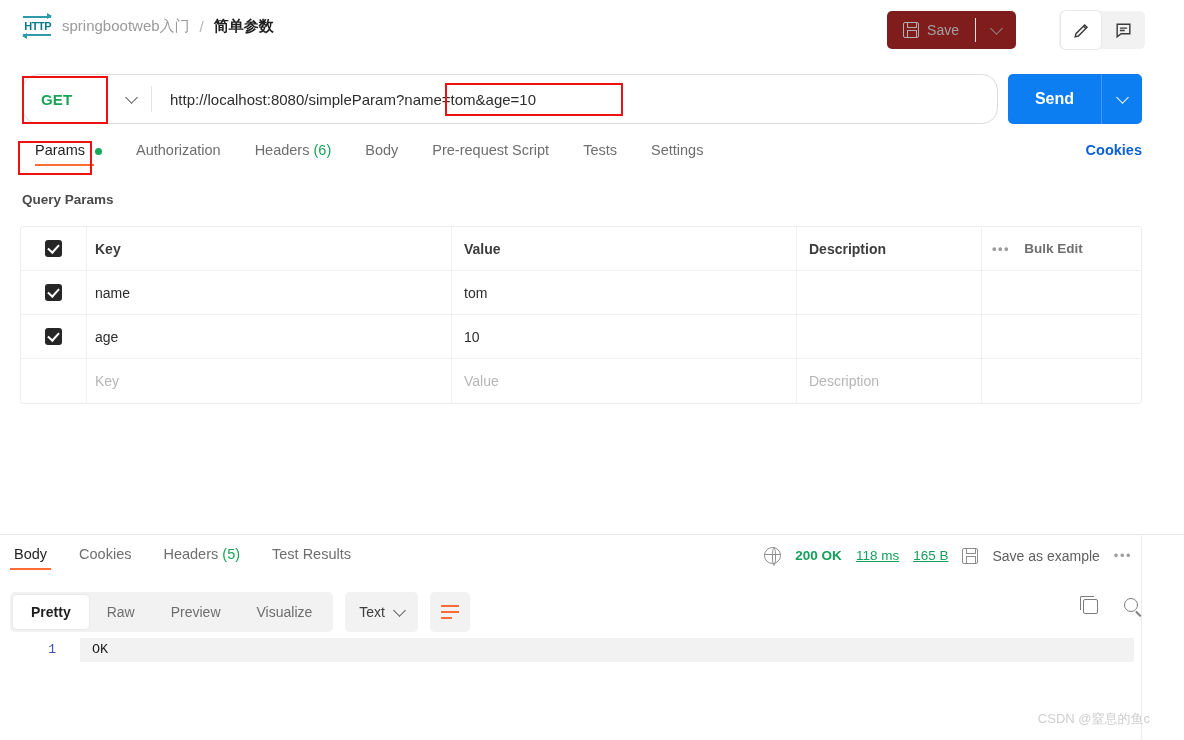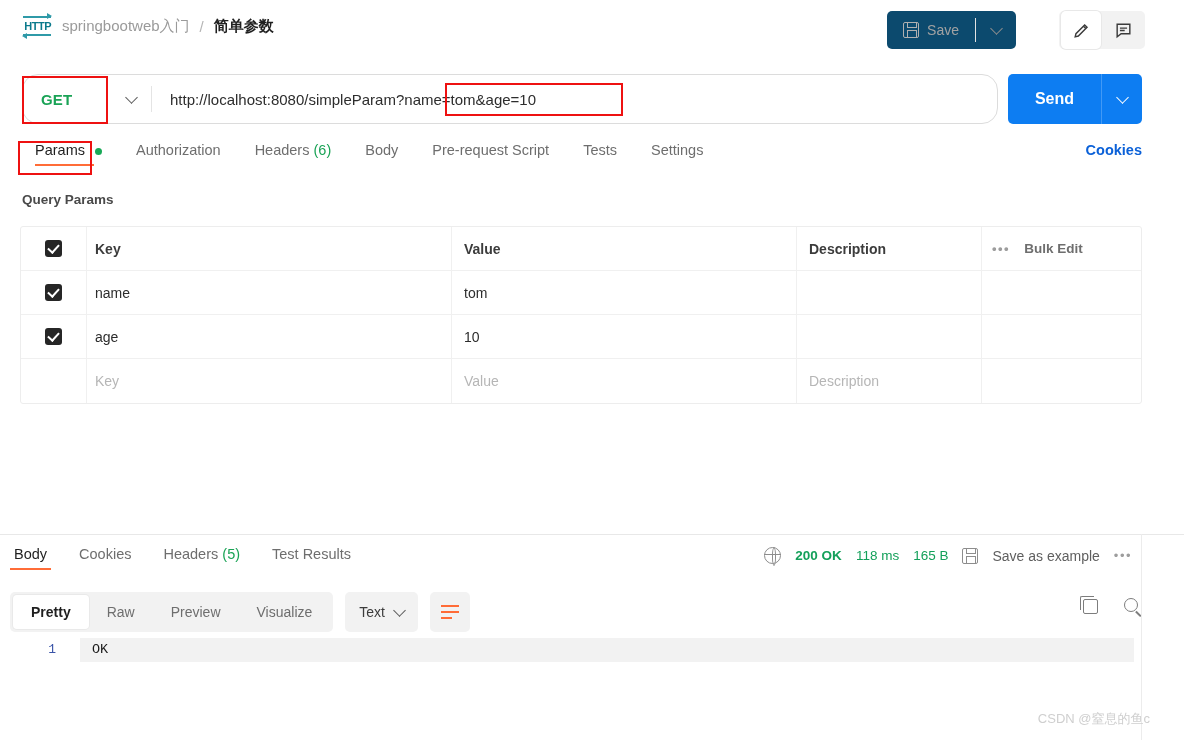--- a/index.html
+++ b/index.html
@@ -23,21 +23,21 @@
   .http-icon .tx { position:absolute; left:1px; top:6px; width:28px; text-align:right;
      font-size:11px; font-weight:bold; color:#0b7a8c; letter-spacing:-0.5px; line-height:14px; }
   .http-icon .arr { position:absolute; width:0; height:0; border-style:solid; }
   .http-icon .arr.r { right:0px; top:0px; border-width:3px 0 3px 5px; border-color:transparent transparent transparent #2f9aa8; }
   .http-icon .arr.l { left:0px; bottom:0px; border-width:3px 5px 3px 0; border-color:transparent #2f9aa8 transparent transparent; }
   .bc-parent { font-size:15px; color:#9a9a9a; }
   .bc-sep { font-size:15px; color:#b5b5b5; }
   .bc-current { font-size:15px; font-weight:bold; color:#1f1f1f; }
 
   .save-group { position:absolute; right:168px; top:11px; height:38px; display:flex;
-     background:#0c4a6e; border-radius:5px; overflow:hidden; }
+     background:#7f1d1d; border-radius:5px; overflow:hidden; }
   .save-btn { display:flex; align-items:center; gap:8px; padding:0 16px; height:38px;
      font-size:14px; color:#a2a2a2; cursor:default; }
   .save-divider { width:1px; background:#e2e2e2; margin:7px 0; }
   .save-caret { width:40px; height:38px; display:flex; align-items:center; justify-content:center; }
   .disk { width:16px; height:16px; border:1.6px solid #b0b0b0; border-radius:2px; position:relative; }
   .disk:before { content:""; position:absolute; left:3px; top:-1px; width:8px; height:5px; border:1.6px solid #b0b0b0; border-top:none; }
   .disk:after { content:""; position:absolute; left:3px; bottom:0px; width:8px; height:6px; border:1.6px solid #b0b0b0; border-bottom:none; }
 
   .icon-group { position:absolute; right:39px; top:11px; height:38px; display:flex; gap:2px; background:#f2f2f2; border-radius:5px; padding:0 2px;}
   .icon-btn { width:40px; height:38px; display:flex; align-items:center; justify-content:center; border-radius:5px; }
@@ -97,21 +97,21 @@
   .restab { font-size:14.5px; color:#6e6e6e; margin-right:24px; position:relative; padding:0 4px 8px 4px; }
   .restab.active { color:#1f1f1f; }
   .restab.active:after { content:""; position:absolute; left:0; right:0; bottom:0; height:2px; background:#ff6c37; }
   .restab .cnt { color:#1aa356; }
 
   .status { position:absolute; right:52px; top:547px; display:flex; align-items:center; gap:14px; }
   .globe { width:17px; height:17px; border:1.5px solid #8d8d8d; border-radius:50%; position:relative; }
   .globe:before { content:""; position:absolute; left:6.2px; top:-1.5px; width:2.6px; height:17px; border:1.5px solid #8d8d8d; border-radius:50%; box-sizing:content-box; }
   .globe:after { content:""; position:absolute; left:-1.5px; top:6.2px; width:17px; height:0; border-top:1.5px solid #8d8d8d; }
   .st-ok { font-size:13.5px; color:#14a05a; font-weight:bold; }
-  .st-m { font-size:13.5px; color:#14a05a; }
+  .st-m { font-size:13.5px; color:#14a05a;text-decoration:underline; }
   .save-ex { font-size:14px; color:#5f5f5f; }
   .disk2 { width:16px; height:16px; border:1.5px solid #8d8d8d; border-radius:2px; position:relative; }
   .disk2:before { content:""; position:absolute; left:3px; top:-1px; width:8px; height:5px; border:1.5px solid #8d8d8d; border-top:none; }
   .disk2:after { content:""; position:absolute; left:3px; bottom:0; width:8px; height:6px; border:1.5px solid #8d8d8d; border-bottom:none; }
 
   .viewbar { position:absolute; left:10px; top:592px; display:flex; align-items:center; gap:12px; }
   .seg { display:flex; background:#f2f2f2; border-radius:5px; height:40px; align-items:center; padding:3px; }
   .seg .it { padding:0 18px; height:34px; line-height:34px; font-size:14px; color:#6e6e6e; border-radius:4px; }
   .seg .it.active { background:#fff; color:#1f1f1f; font-weight:bold; box-shadow:0 0 0 1px #e9e9e9; }
   .typesel { display:flex; align-items:center; gap:10px; background:#f2f2f2; border-radius:5px; height:40px; padding:0 14px; }

